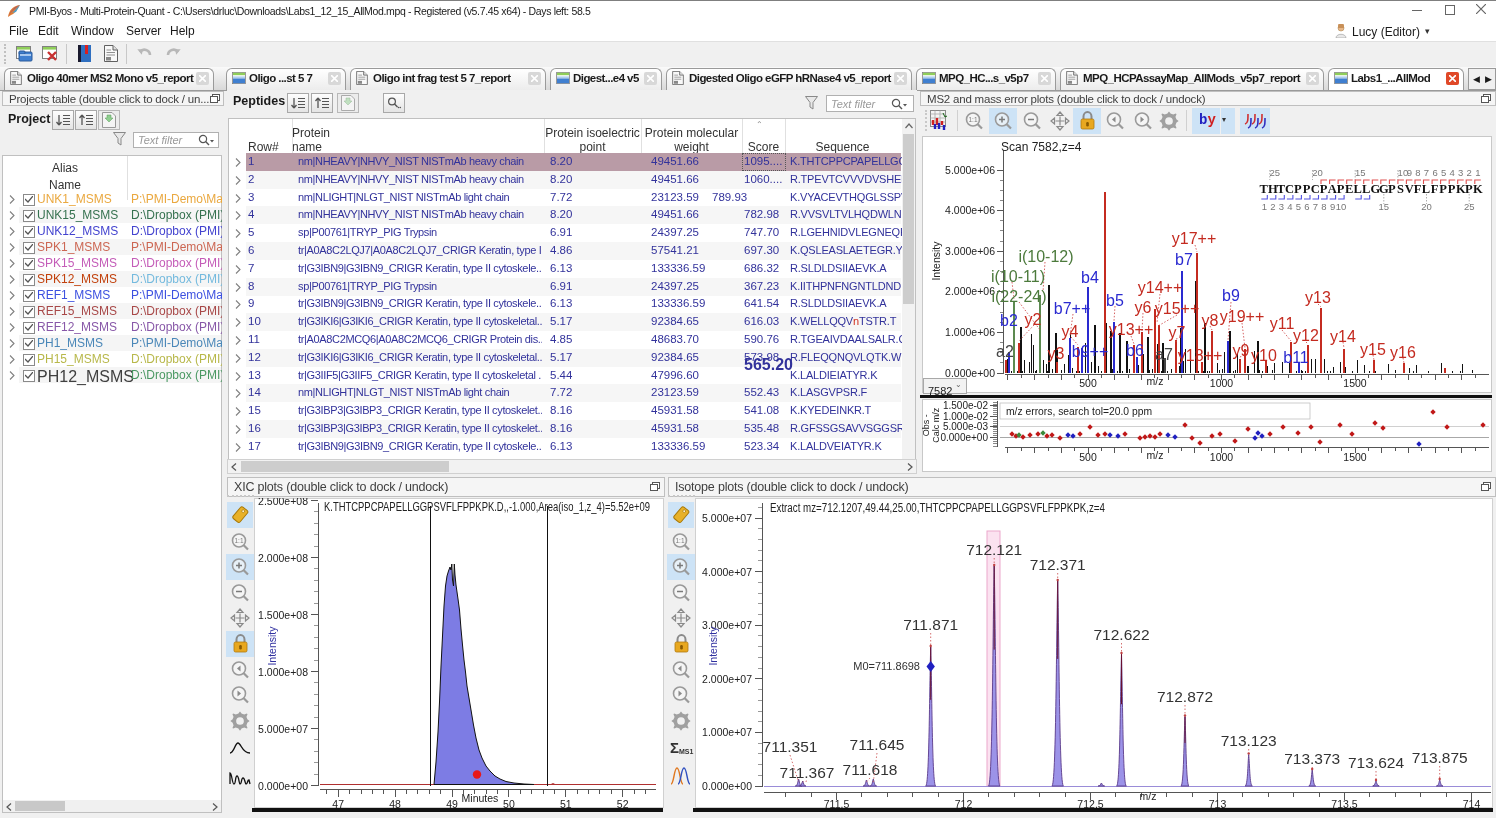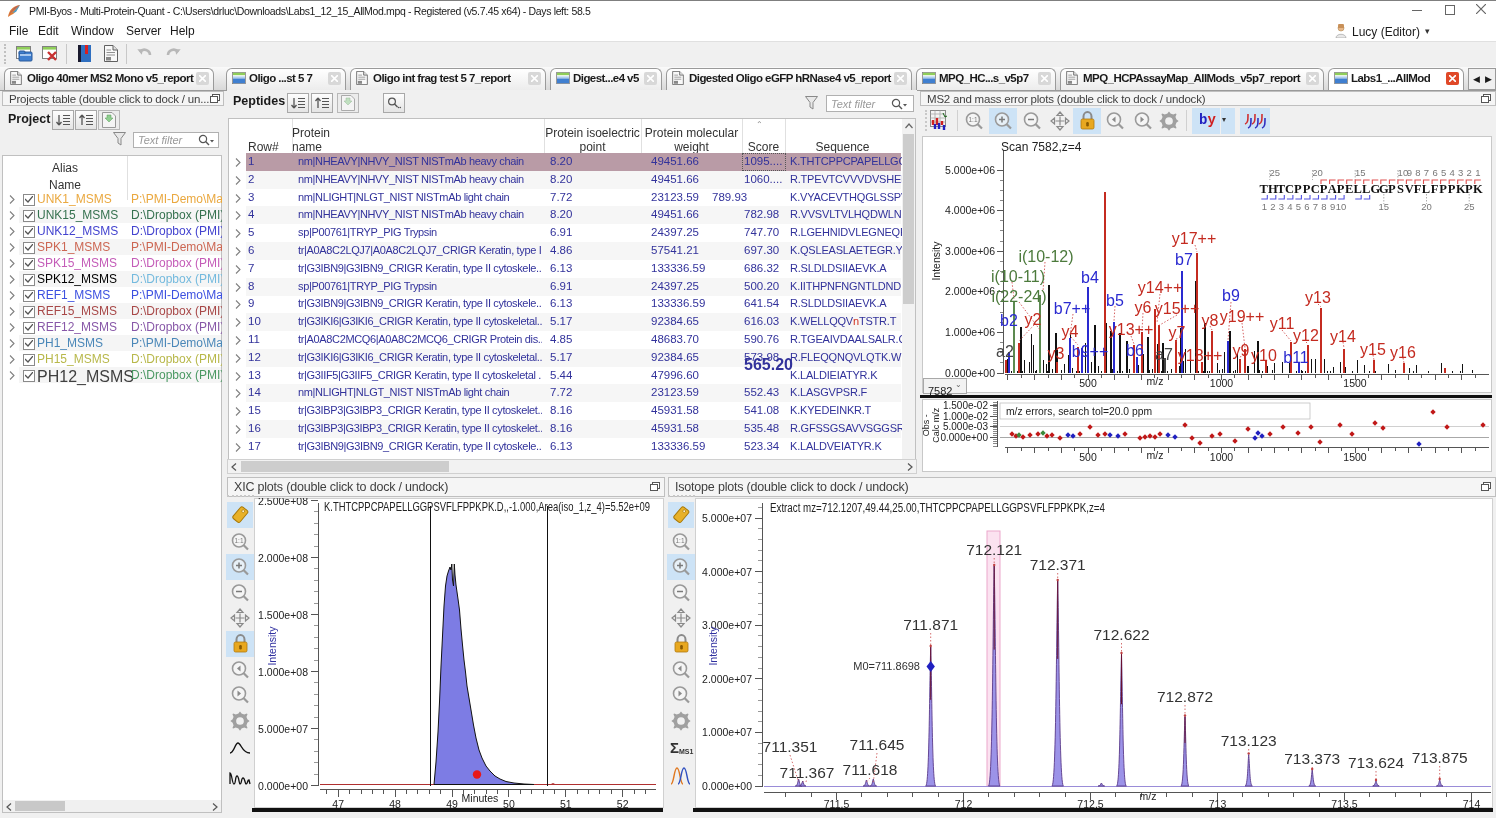--- a/index.html
+++ b/index.html
@@ -254,21 +254,21 @@
 <div class="abs" style="left:37px;top:256px;font-size:12px;color:#c45cb8;">SPK15_MSMS</div>
 <div class="abs" style="left:131px;top:256px;width:91px;font-size:12px;color:#c45cb8;white-space:nowrap;overflow:hidden;">D:\Dropbox (PMI)\P</div>
 <div class="abs" style="left:19px;top:271px;width:202px;height:16px;background:#f5f5f5;"></div>
 <svg class="abs" style="left:9px;top:275px" width="6" height="9">
     <path d="M1 0.5 L5 4.5 L1 8.5" stroke="#808080" stroke-width="1.1" fill="none"></path>
   </svg>
 <div class="abs" style="left:23px;top:274px;width:10px;height:10px;background:#fff;border:1px solid #8a8a8a;"></div>
 <svg class="abs" style="left:25px;top:276px" width="8" height="7">
     <path d="M0 3 L3 6 L8 0" stroke="#555" stroke-width="1.3" fill="none"></path>
   </svg>
-<div class="abs" style="left:37px;top:272px;font-size:12px;color:#000000;">SPK12_MSMS</div>
+<div class="abs" style="left:37px;top:272px;font-size:12px;color:#c2410c;">SPK12_MSMS</div>
 <div class="abs" style="left:131px;top:272px;width:91px;font-size:12px;color:#74bade;white-space:nowrap;overflow:hidden;">D:\Dropbox (PMI)\P</div>
 <svg class="abs" style="left:9px;top:291px" width="6" height="9">
     <path d="M1 0.5 L5 4.5 L1 8.5" stroke="#808080" stroke-width="1.1" fill="none"></path>
   </svg>
 <div class="abs" style="left:23px;top:290px;width:10px;height:10px;background:#fff;border:1px solid #8a8a8a;"></div>
 <svg class="abs" style="left:25px;top:292px" width="8" height="7">
     <path d="M0 3 L3 6 L8 0" stroke="#555" stroke-width="1.3" fill="none"></path>
   </svg>
 <div class="abs" style="left:37px;top:288px;font-size:12px;color:#3c50e0;">REF1_MSMS</div>
 <div class="abs" style="left:131px;top:288px;width:91px;font-size:12px;color:#3c50e0;white-space:nowrap;overflow:hidden;">P:\PMI-Demo\Mana</div>
@@ -444,21 +444,21 @@
 <div class="abs" style="left:744px;top:261.8px;font-size:11.5px;color:#32329b;">686.32</div>
 <div class="abs" style="left:790px;top:261.8px;width:118px;font-size:11px;letter-spacing:-0.2px;color:#32329b;white-space:nowrap;overflow:hidden;">R.SLDLDSIIAEVK.A</div>
 <div class="abs" style="left:246px;top:277.6px;width:655px;height:18px;background:#f6f6f6;"></div>
 <svg class="abs" style="left:235px;top:282.6px" width="6" height="9">
     <path d="M1 0.5 L5 4.5 L1 8.5" stroke="#808080" stroke-width="1.1" fill="none"></path>
   </svg>
 <div class="abs" style="left:248px;top:279.6px;font-size:11.5px;color:#32329b;">8</div>
 <div class="abs" style="left:298px;top:279.6px;width:244px;font-size:11px;letter-spacing:-0.35px;color:#32329b;white-space:nowrap;overflow:hidden;">sp|P00761|TRYP_PIG Trypsin</div>
 <div class="abs" style="left:550px;top:279.6px;font-size:11.5px;color:#32329b;">6.91</div>
 <div class="abs" style="left:651px;top:279.6px;font-size:11.5px;color:#32329b;">24397.25</div>
-<div class="abs" style="left:744px;top:279.6px;font-size:11.5px;color:#32329b;">500.20</div>
+<div class="abs" style="left:744px;top:279.6px;font-size:11.5px;color:#32329b;">367.23</div>
 <div class="abs" style="left:790px;top:279.6px;width:118px;font-size:11px;letter-spacing:-0.2px;color:#32329b;white-space:nowrap;overflow:hidden;">K.IITHPNFNGNTLDNDIM</div>
 <svg class="abs" style="left:235px;top:300.4px" width="6" height="9">
     <path d="M1 0.5 L5 4.5 L1 8.5" stroke="#808080" stroke-width="1.1" fill="none"></path>
   </svg>
 <div class="abs" style="left:248px;top:297.4px;font-size:11.5px;color:#32329b;">9</div>
 <div class="abs" style="left:298px;top:297.4px;width:244px;font-size:11px;letter-spacing:-0.35px;color:#32329b;white-space:nowrap;overflow:hidden;">tr|G3IBN9|G3IBN9_CRIGR Keratin, type II cytoskele...</div>
 <div class="abs" style="left:550px;top:297.4px;font-size:11.5px;color:#32329b;">6.13</div>
 <div class="abs" style="left:651px;top:297.4px;font-size:11.5px;color:#32329b;">133336.59</div>
 <div class="abs" style="left:744px;top:297.4px;font-size:11.5px;color:#32329b;">641.54</div>
 <div class="abs" style="left:790px;top:297.4px;width:118px;font-size:11px;letter-spacing:-0.2px;color:#32329b;white-space:nowrap;overflow:hidden;">R.SLDLDSIIAEVK.A</div>

